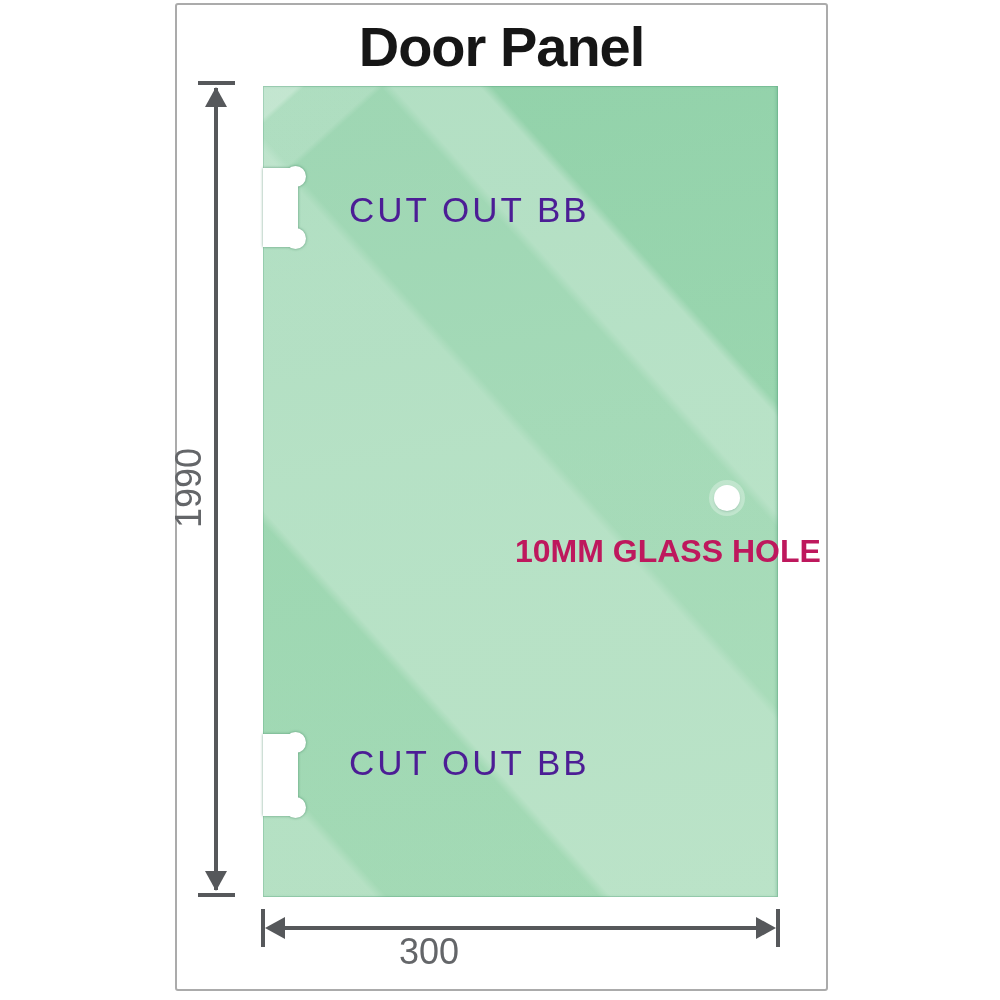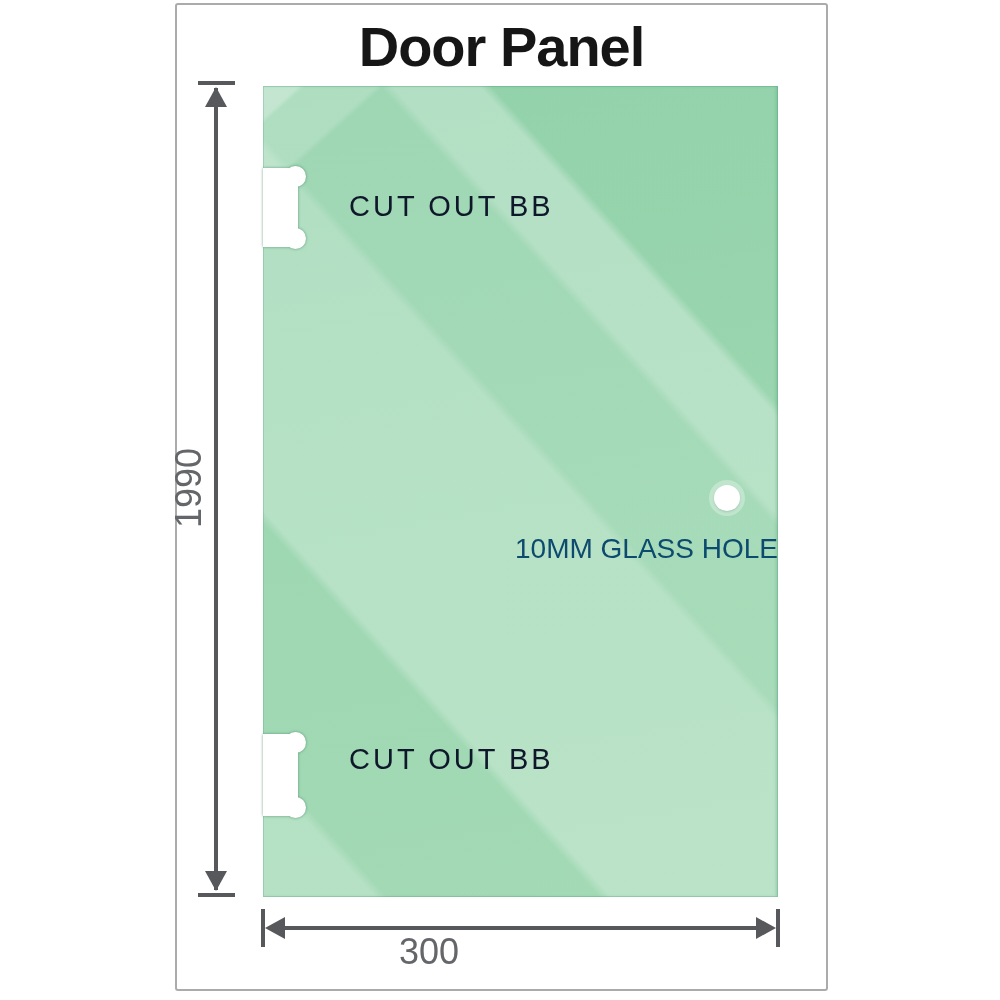--- a/index.html
+++ b/index.html
@@ -33,30 +33,30 @@
   .cutout { position:absolute; left:263px; width:35px; background:#ffffff;
             border-radius:0 5px 5px 0;
             filter:drop-shadow(0 0 1.5px rgba(50,120,85,0.65)); }
   .cutout::before, .cutout::after { content:""; position:absolute; width:21px; height:21px;
             border-radius:50%; background:#ffffff; left:22px; }
   .cutout::before { top:-2px; }
   .cutout::after  { bottom:-2px; }
   .cutout-top    { top:168px; height:79px; }
   .cutout-bottom { top:734px; height:82px; }
 
-  .cutout-label { position:absolute; color:#0f172a; font-size:29px; letter-spacing:3px;
+  .cutout-label { position:absolute; color:#4c1d95; font-size:35px; letter-spacing:3px;
                   line-height:1; white-space:nowrap; }
   .cutout-label.top    { left:349px; top:192px; }
   .cutout-label.bottom { left:349px; top:745px; }
 
   
   .hole { position:absolute; left:714px; top:485px; width:26px; height:26px; border-radius:50%;
           background:#ffffff; box-shadow:0 0 0 5px rgba(255,255,255,0.3), 0 1px 2px rgba(40,110,80,0.35); }
-  .hole-label { position:absolute; left:515px; top:535px; font-size:28px; font-weight:400;
-                color:#0c4a6e; line-height:1; white-space:nowrap; }
+  .hole-label { position:absolute; left:515px; top:535px; font-size:32px; font-weight:700;
+                color:#be185d; line-height:1; white-space:nowrap; }
 
   
   .dim { position:absolute; background:#56585b; }
   .v-line   { left:214px; top:88px;  width:4px;  height:802px; }
   .v-tick-t { left:198px; top:81px;  width:37px; height:4px; }
   .v-tick-b { left:198px; top:893px; width:37px; height:4px; }
   .h-line   { left:272px; top:926px; width:497px; height:4px; }
   .h-tick-l { left:261px; top:909px; width:4px;  height:38px; }
   .h-tick-r { left:776px; top:909px; width:4px;  height:38px; }
 

